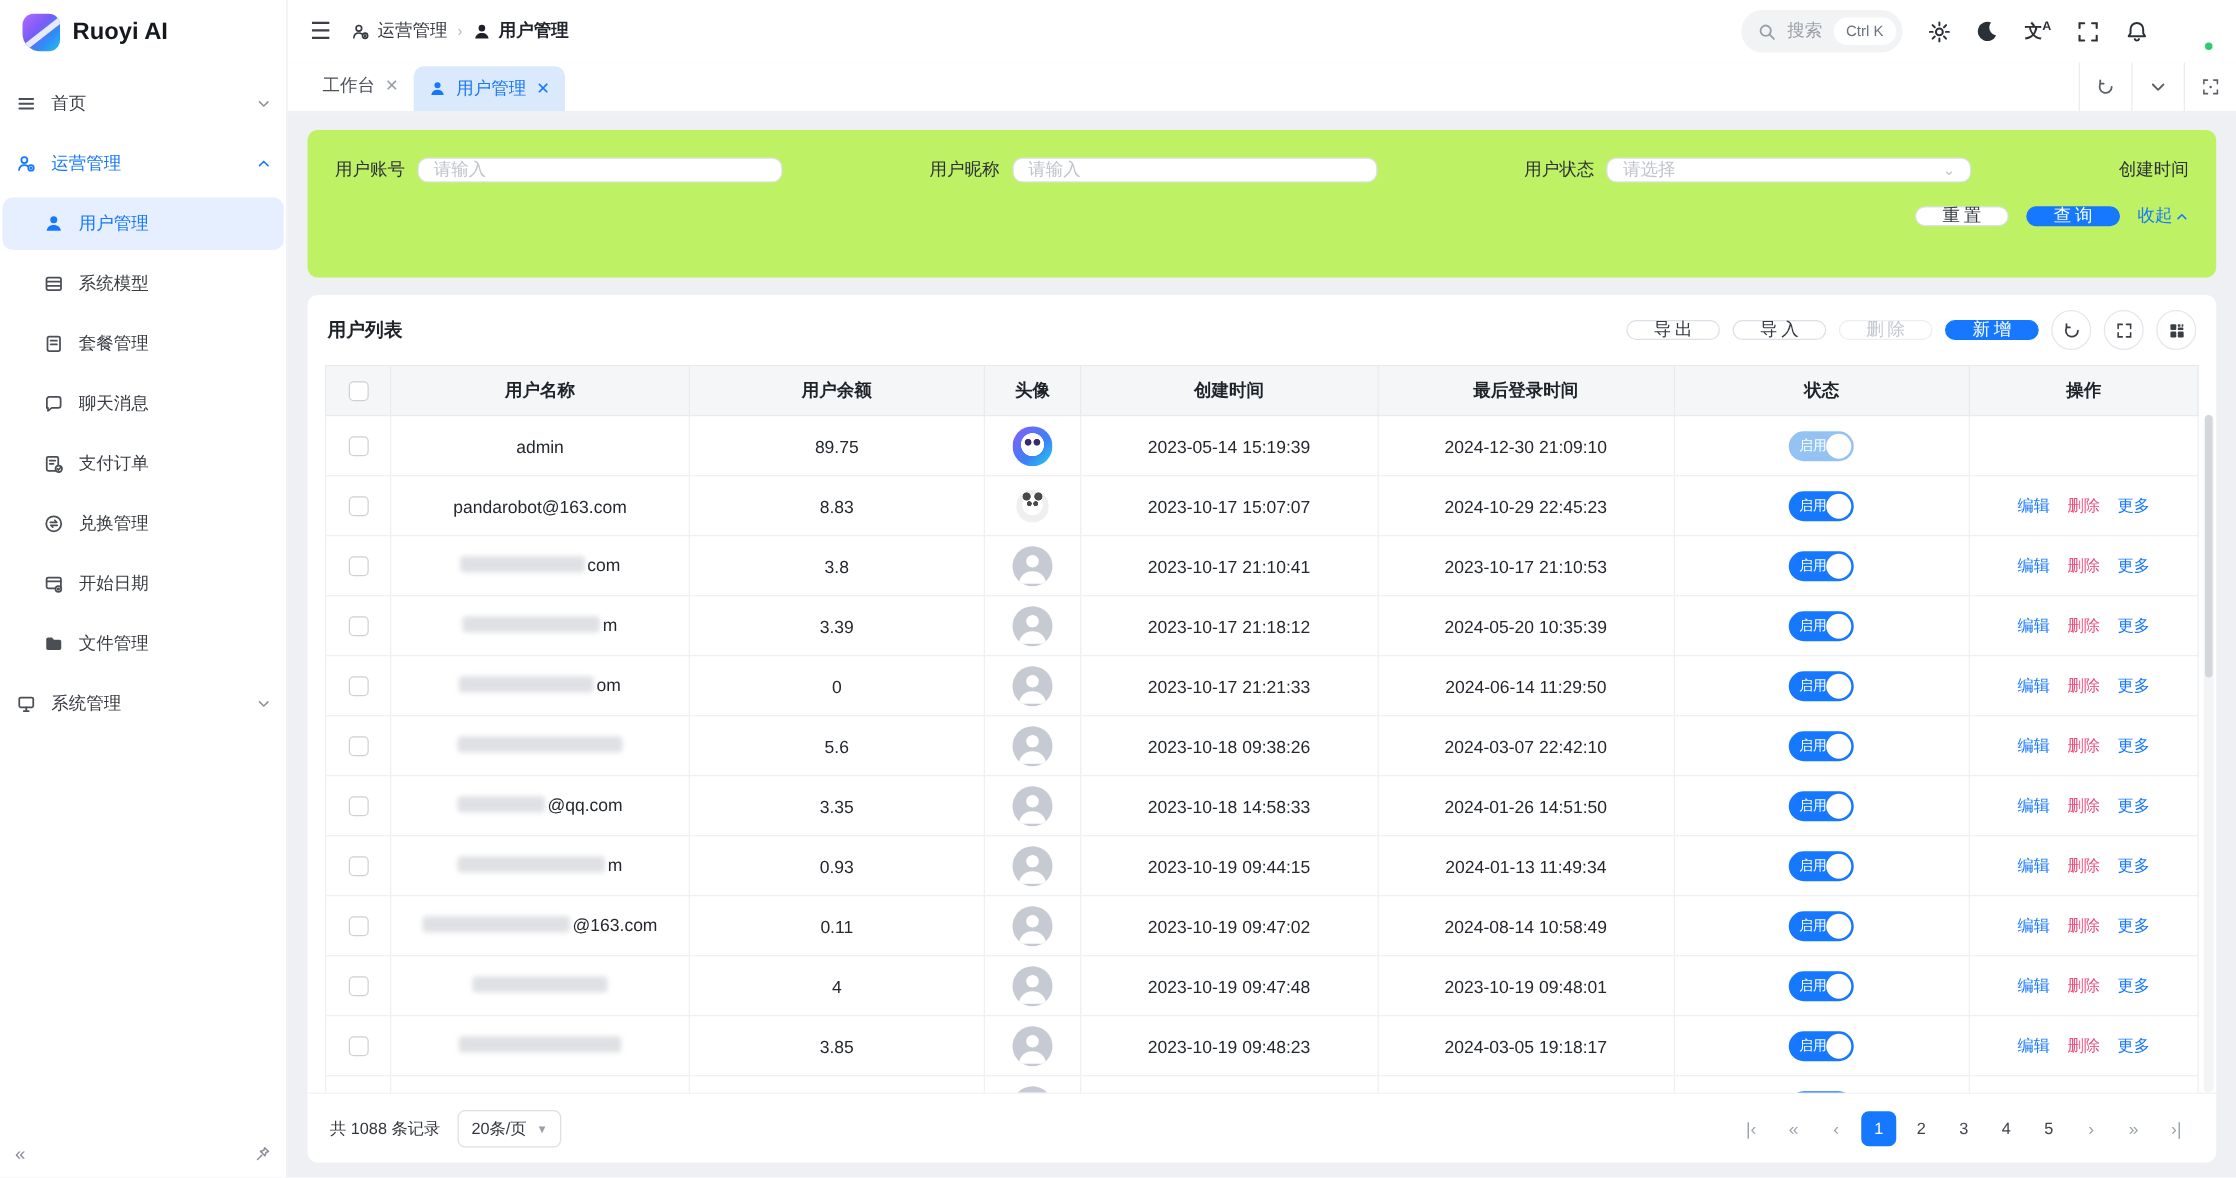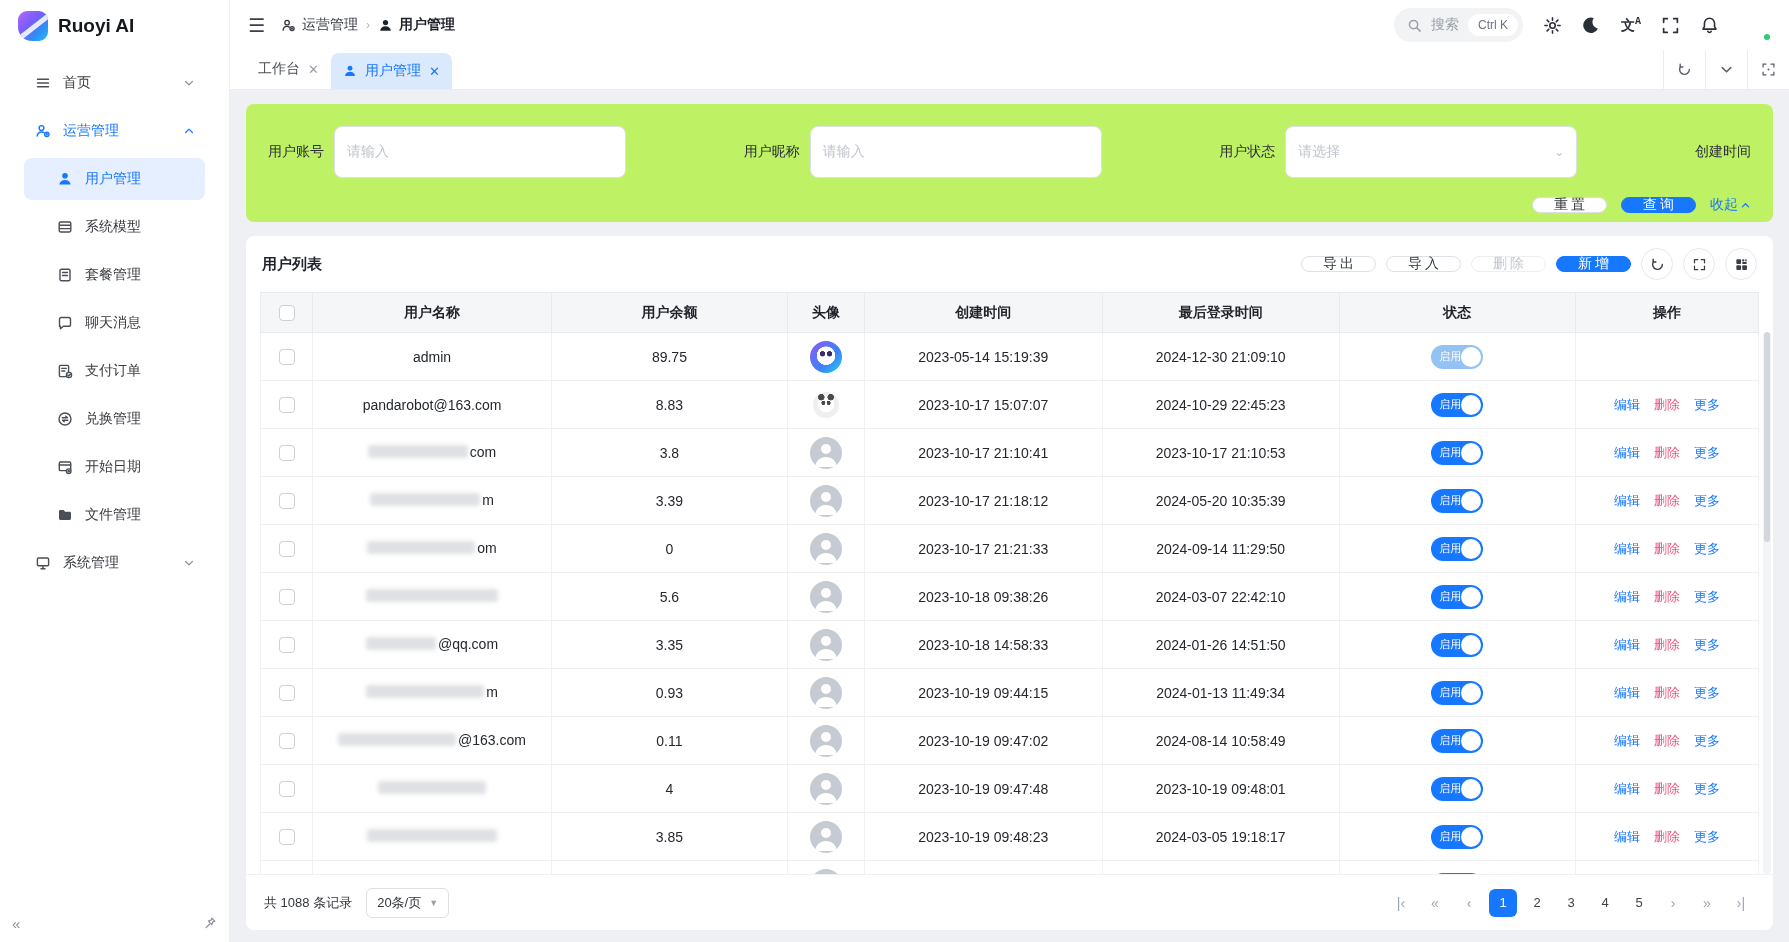--- a/index.html
+++ b/index.html
@@ -6,21 +6,21 @@
   html,body { width:1789px; height:942px; overflow:hidden; }
   body { font-family:"Liberation Sans","DejaVu Sans",sans-serif; background:#eef0f4; color:#1f2329; font-size:14px; }
   .app { display:flex; width:100%; height:100%; }
 
   
   .sidebar { width:230px; background:#fff; border-right:1px solid #eceef2; position:relative; flex:none; }
   .logo { height:52px; display:flex; align-items:center; gap:10px; padding:0 18px; }
   .logo-mark { width:30px; height:30px; border-radius:9px 9px 9px 14px; background:linear-gradient(135deg,#b36bfa 0%,#7a5cf8 40%,#2f8df6 70%,#20c1f2 100%); position:relative; overflow:hidden; }
   .logo-mark::after { content:""; position:absolute; left:-4px; top:12px; width:44px; height:5px; background:rgba(255,255,255,.85); transform:rotate(-38deg); border-radius:3px; }
   .logo-text { font-size:19px; font-weight:700; color:#15181d; }
-  .nav { padding:10px 24px 0; }
+  .nav { padding:10px 2px 0; }
   .nav-section, .nav-sub { height:42px; display:flex; align-items:center; gap:11px; padding:0 10px; border-radius:8px; color:#383c42; cursor:pointer; margin-bottom:6px; }
   .nav-icon { width:18px; height:18px; display:inline-flex; align-items:center; justify-content:center; color:#4a4e55; flex:none; }
   .nav-icon svg { width:16px; height:16px; }
   .nav-label { flex:1; font-size:14px; }
   .nav-chevron { color:#8a8f98; display:inline-flex; }
   .nav-chevron svg { width:12px; height:12px; }
   .nav-section.expanded, .nav-section.expanded .nav-icon, .nav-section.expanded .nav-chevron { color:#1677ff; }
   .nav-sub { padding-left:32px; }
   .nav-sub.active { background:#e5efff; color:#1677ff; }
   .nav-sub.active .nav-icon { color:#1677ff; }
@@ -38,21 +38,21 @@
   .crumb { display:flex; align-items:center; gap:6px; color:#33373d; }
   .crumb.current { font-weight:600; color:#1f2329; }
   .crumb svg { width:15px; height:15px; }
   .crumb-sep { color:#b3b8bf; font-size:12px; }
   .topbar-right { margin-left:auto; display:flex; align-items:center; gap:20px; }
   .search-pill { height:34px; background:#f2f3f5; border-radius:17px; display:flex; align-items:center; gap:9px; padding:0 5px 0 13px; color:#9aa0a8; cursor:pointer; }
   .search-pill svg { width:15px; height:15px; }
   .search-pill .kbd { background:#fff; border-radius:13px; padding:4px 10px; font-size:12px; color:#6b7280; }
   .top-icon { color:#2b2f36; display:inline-flex; cursor:pointer; }
   .top-icon svg { width:19px; height:19px; }
-  .translate { font-size:14px; font-weight:600; color:#2b2f36; cursor:pointer;font-family:Liberation Mono, monospace; }
+  .translate { font-size:14px; font-weight:600; color:#2b2f36; cursor:pointer; }
   .translate sup { font-size:10px; }
   .avatar-wrap { position:relative; width:32px; height:32px; cursor:pointer; }
   .avatar-img { width:32px; height:32px; border-radius:50%;
     background:
       radial-gradient(circle at 39% 40%, #3b2a6e 2.4px, rgba(0,0,0,0) 3px),
       radial-gradient(circle at 61% 40%, #3b2a6e 2.4px, rgba(0,0,0,0) 3px),
       radial-gradient(circle at 50% 46%, #ffffff 9px, rgba(255,255,255,0) 9.5px),
       linear-gradient(135deg,#8b5cf6,#3b82f6 60%,#22d3ee); }
   .online-dot { position:absolute; right:-1px; bottom:-1px; width:10px; height:10px; border-radius:50%; background:#2ecc71; border:2px solid #fff; }
 
@@ -66,21 +66,21 @@
   .tabbar-right .tb-icon { width:42px; display:flex; align-items:center; justify-content:center; color:#5a5f66; border-left:1px solid #ececf0; cursor:pointer; }
   .tabbar-right .tb-icon svg { width:15px; height:15px; }
 
   .content { flex:1; padding:14px 16px; overflow:hidden; }
 
   
   .filter-card { background:#bef264; border-radius:8px; padding:22px 22px 16px; height:118px; }
   .filter-row { display:flex; justify-content:space-between; }
   .field { display:flex; align-items:center; gap:10px; }
   .field-label { color:#2c3036; white-space:nowrap; }
-  .f-input { width:292px; height:52px; border:1px solid #dcdfe6; border-radius:8px; display:flex; align-items:center; padding:0 12px; color:#c0c4cc; background:#fff; }
+  .f-input { width:292px; height:20px; border:1px solid #dcdfe6; border-radius:8px; display:flex; align-items:center; padding:0 12px; color:#c0c4cc; background:#fff; }
   .f-select { width:292px; justify-content:space-between; cursor:pointer; }
   .f-select .sel-arrow { color:#c0c4cc; font-size:12px; }
   .f-range { width:330px; justify-content:space-between; }
   .f-range .range-sep { color:#c0c4cc; }
   .f-range .cal { color:#c0c4cc; display:inline-flex; }
   .f-range .cal svg { width:15px; height:15px; }
   .filter-actions { display:flex; justify-content:flex-end; align-items:center; gap:14px; margin-top:18px; }
   .btn { height:16px; padding:0 18px; border-radius:8px; display:inline-flex; align-items:center; justify-content:center; font-size:14px; cursor:pointer; letter-spacing:3px; text-indent:3px; border:1px solid #dcdfe6; background:#fff; color:#33373d; }
   .btn-primary { background:#1677ff; border-color:#1677ff; color:#fff; }
   .link-collapse { color:#1677ff; cursor:pointer; display:inline-flex; align-items:center; gap:2px; }
@@ -548,21 +548,21 @@
     <td><span class="name-wrap">
                       <span class="blur-block" style="width: 108px;"></span>
                       <span>om</span>
                     </span></td>
     <td class="cell-balance">0</td>
     <td><span class="avatar avatar--generic"><svg viewBox="0 0 32 32">
                         <circle cx="16" cy="12" r="5" fill="#fff"></circle>
                         <path d="M5 30c.8-6.5 5.3-10 11-10s10.2 3.5 11 10z" fill="#fff"></path>
                       </svg></span></td>
     <td class="cell-created">2023-10-17 21:21:33</td>
-    <td class="cell-last">2024-09-14 11:29:50</td>
+    <td class="cell-last">2024-06-14 11:29:50</td>
     <td><span class="toggle">
                       <span class="toggle-label">启用</span>
                       <span class="knob"></span>
                     </span></td>
     <td class="cell-ops"><a class="op op-edit">编辑</a><a class="op op-del">删除</a><a class="op op-more">更多</a></td>
   </tr>
 
   <tr>
     <td><span class="cb"></span></td>
     <td><span class="name-wrap">

